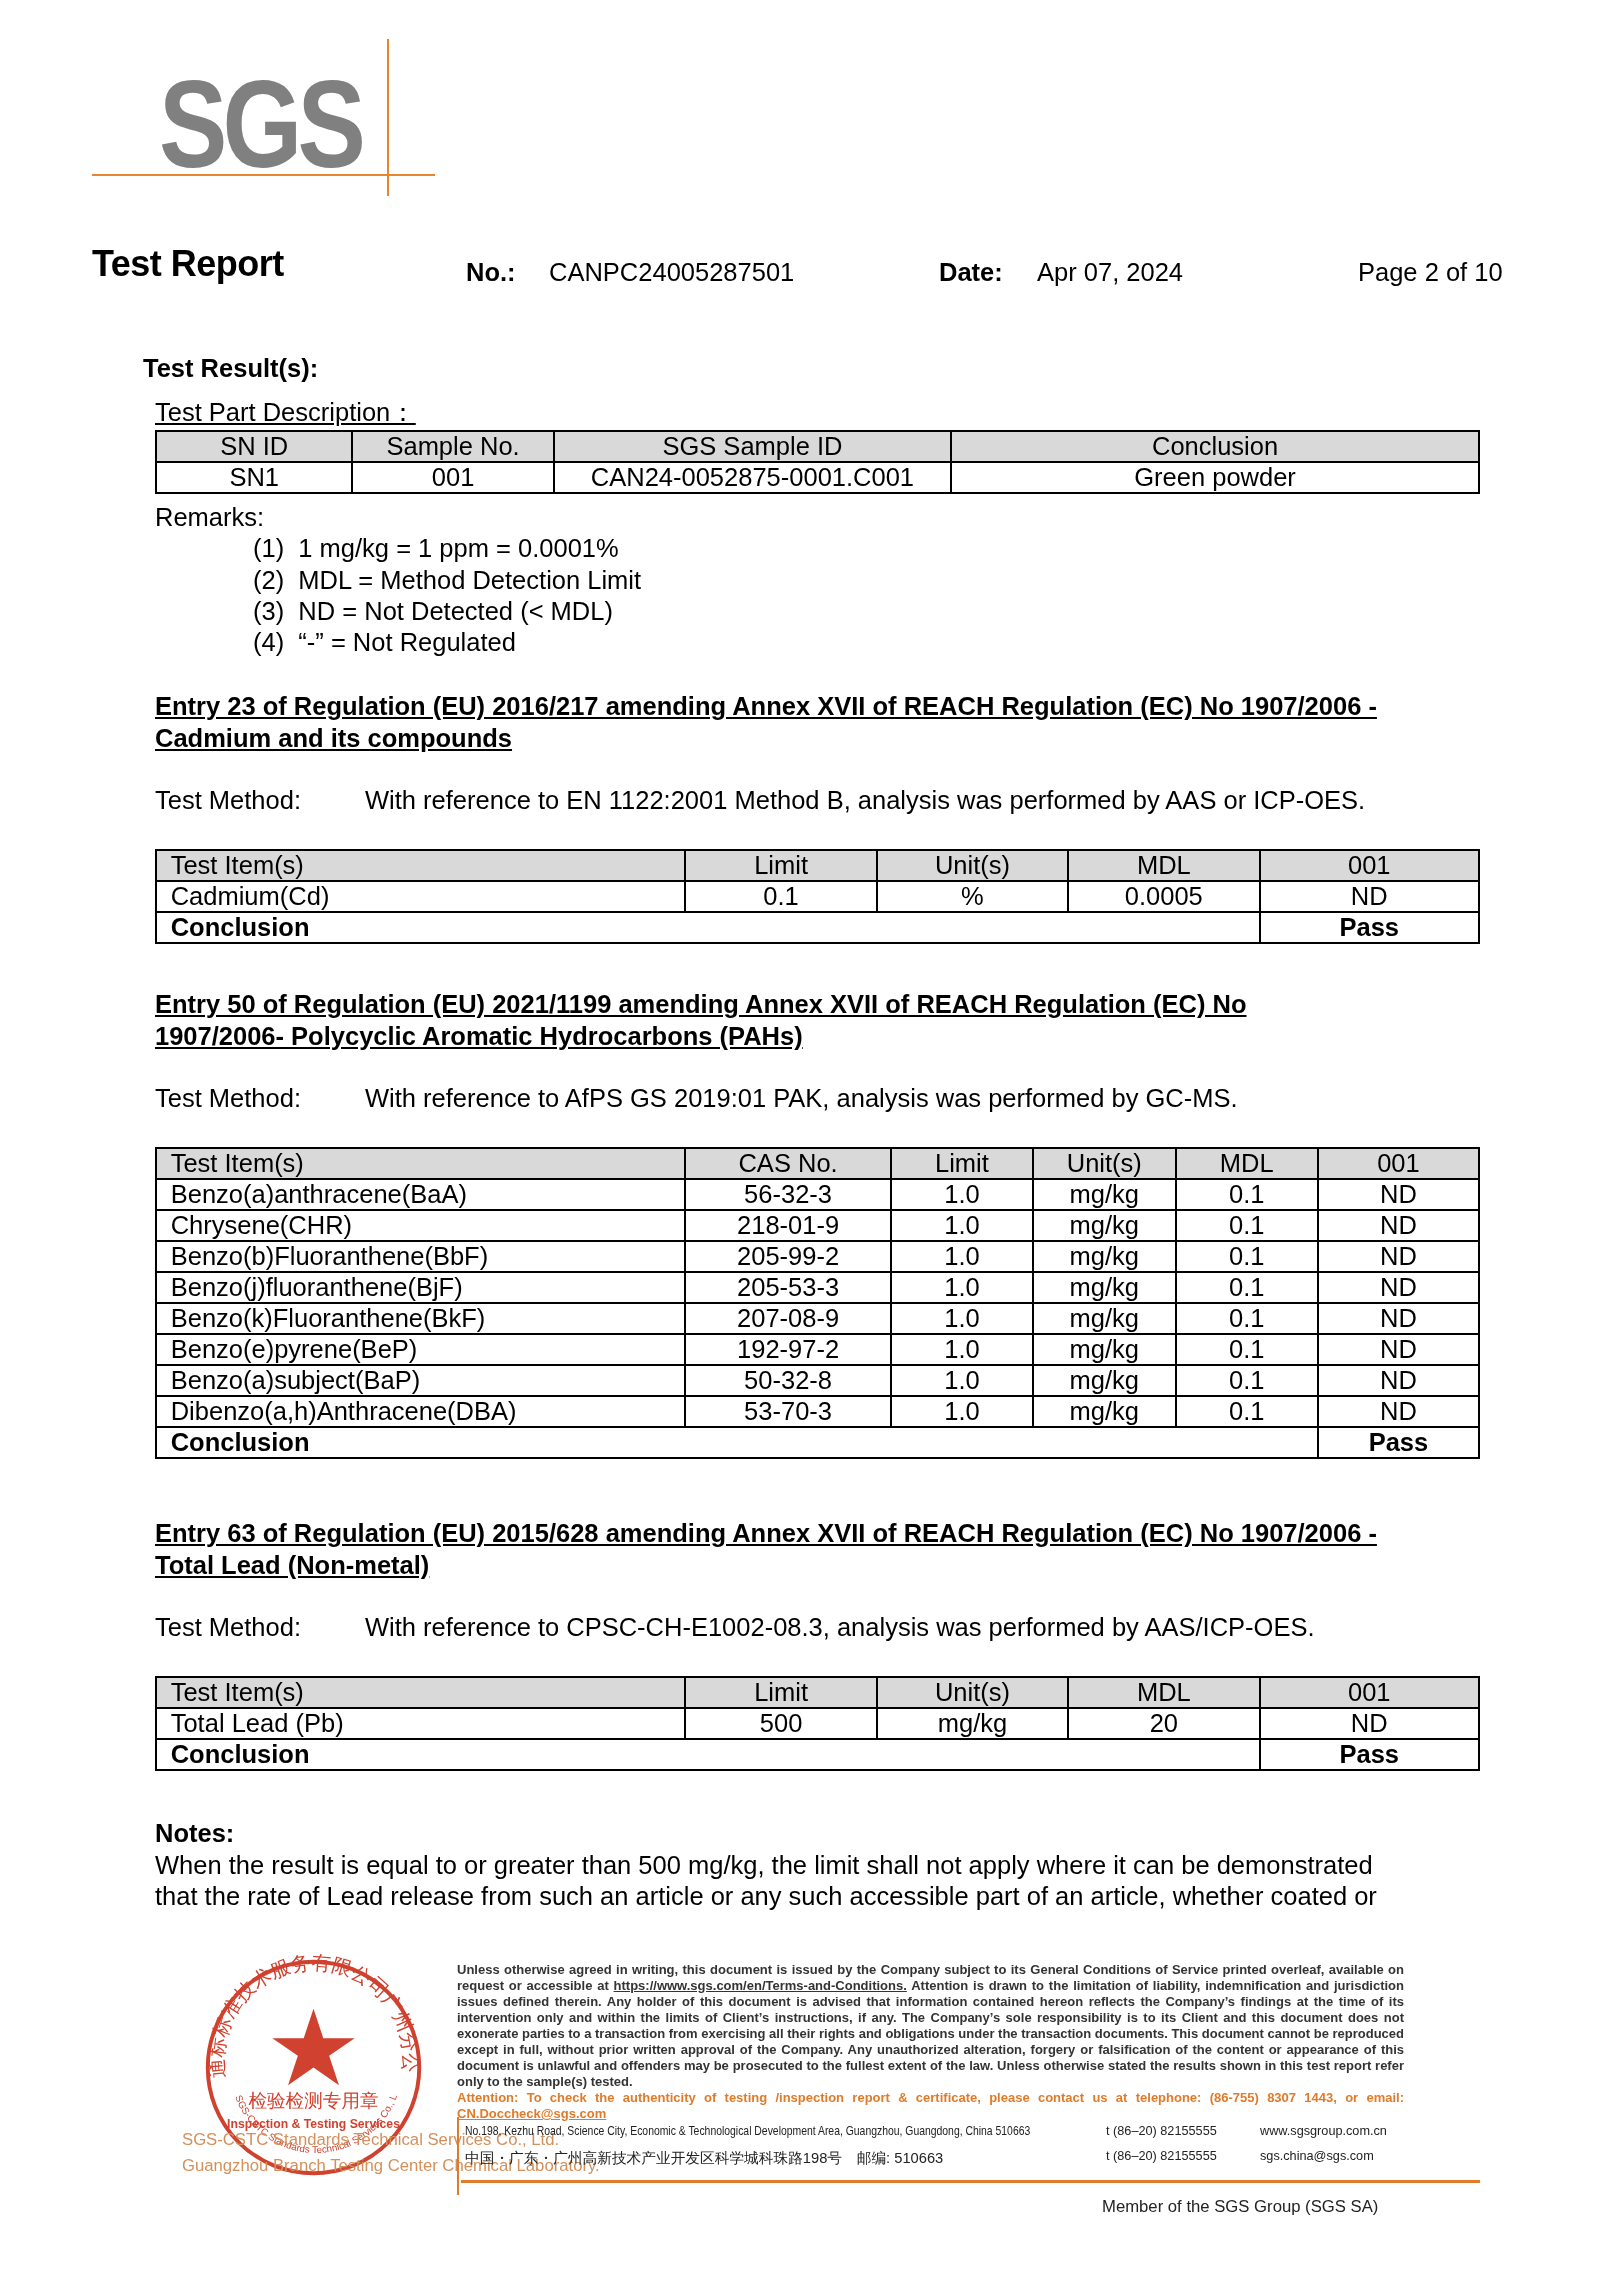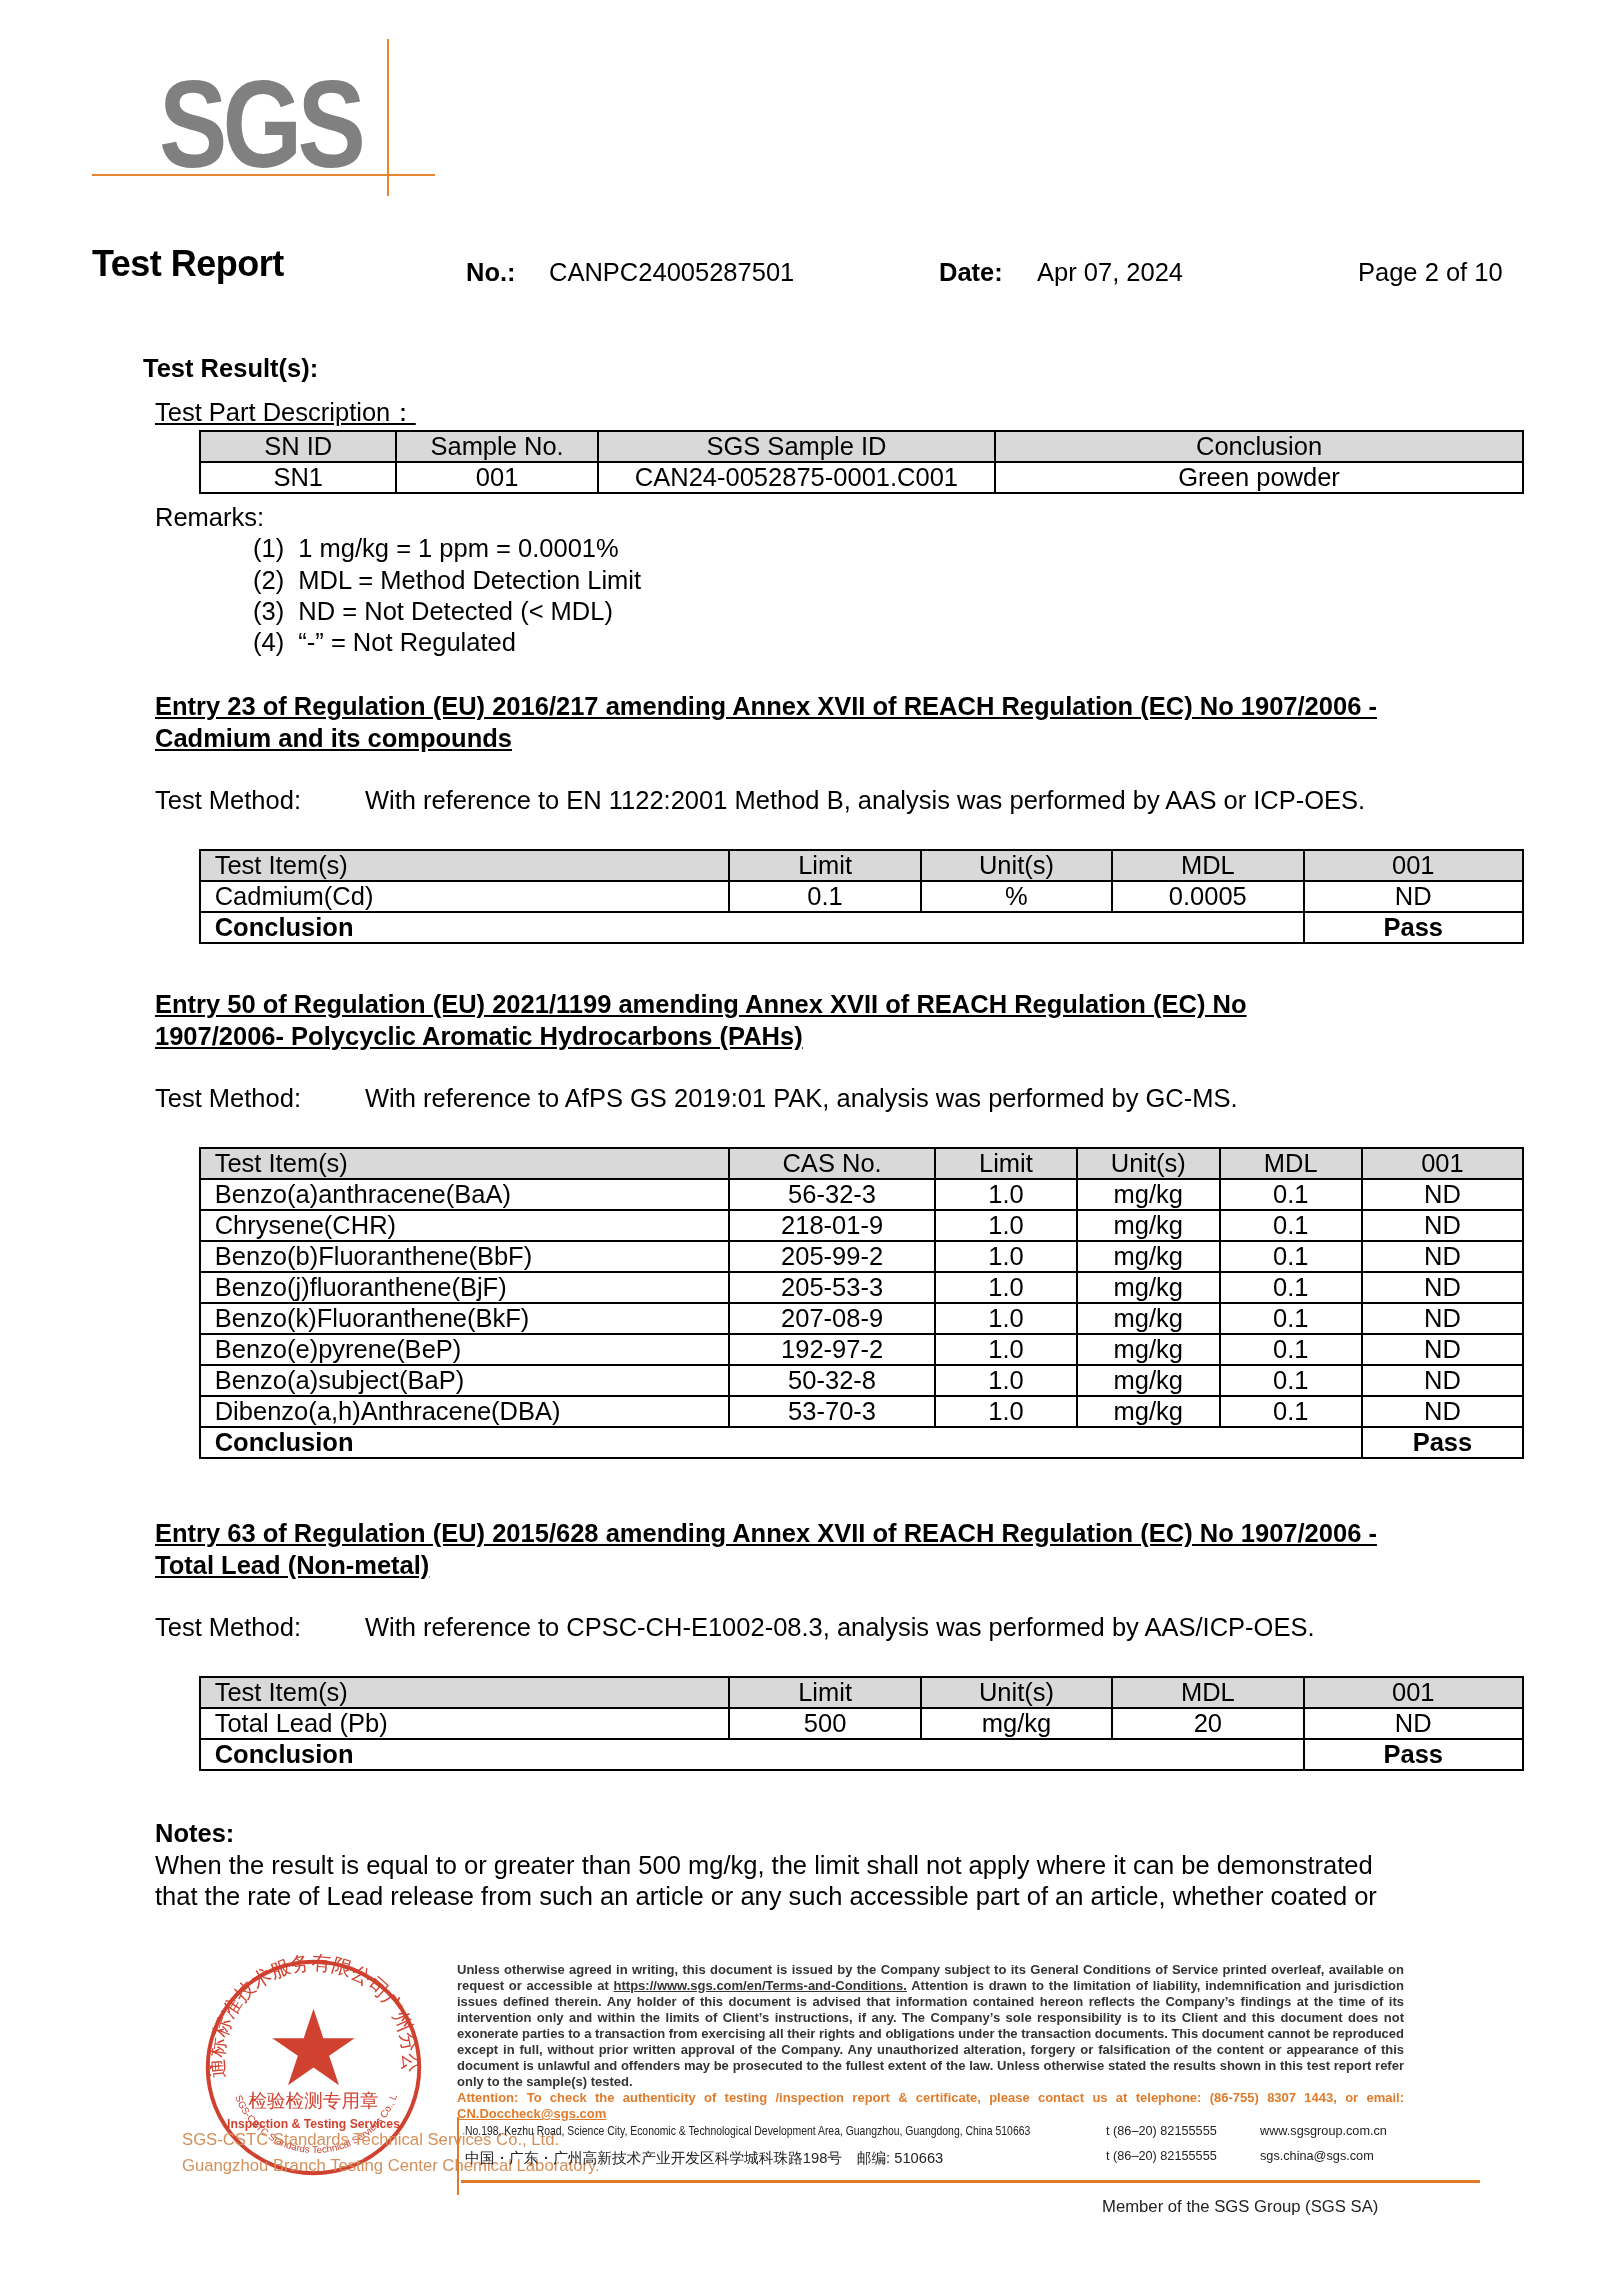--- a/index.html
+++ b/index.html
@@ -22,21 +22,21 @@
 
   .txt { font-size:25.5px; line-height:31px; }
   .bold { font-weight:bold; }
   .ul { text-decoration:underline; }
 
   table.grid { position:absolute; border-collapse:collapse; font-size:25.5px; }
   table.grid td { border:2px solid #000; padding:0 13.7px; height:29px; line-height:29px; white-space:nowrap; }
   table.grid tr.head td { background:#d9d9d9; }
   table.grid td.c { text-align:center; }
   table.grid tr.thick td { border-top:2.9px solid #000; }
-  table.grid { border:2.9px solid #000;margin-left:44px; }
+  table.grid { border:2.9px solid #000; }
 
   .section-title { font-size:25.5px; font-weight:bold; text-decoration:underline; line-height:32px; }
 
   
   .foot-legal { left:457px; top:1962px; width:947px; font-size:13px; line-height:16px; font-weight:bold; color:#333; text-align:justify; font-family:"Liberation Sans", sans-serif; }
   .foot-legal a { color:#333; text-decoration:underline; }
   .foot-attn { color:#e07b2a; }
   .foot-attn a { color:#e07b2a; text-decoration:underline; }
   .foot-addr { font-size:12.7px; color:#222; }
   .stamp { left:196px; top:1950px; width:235px; height:235px; }

